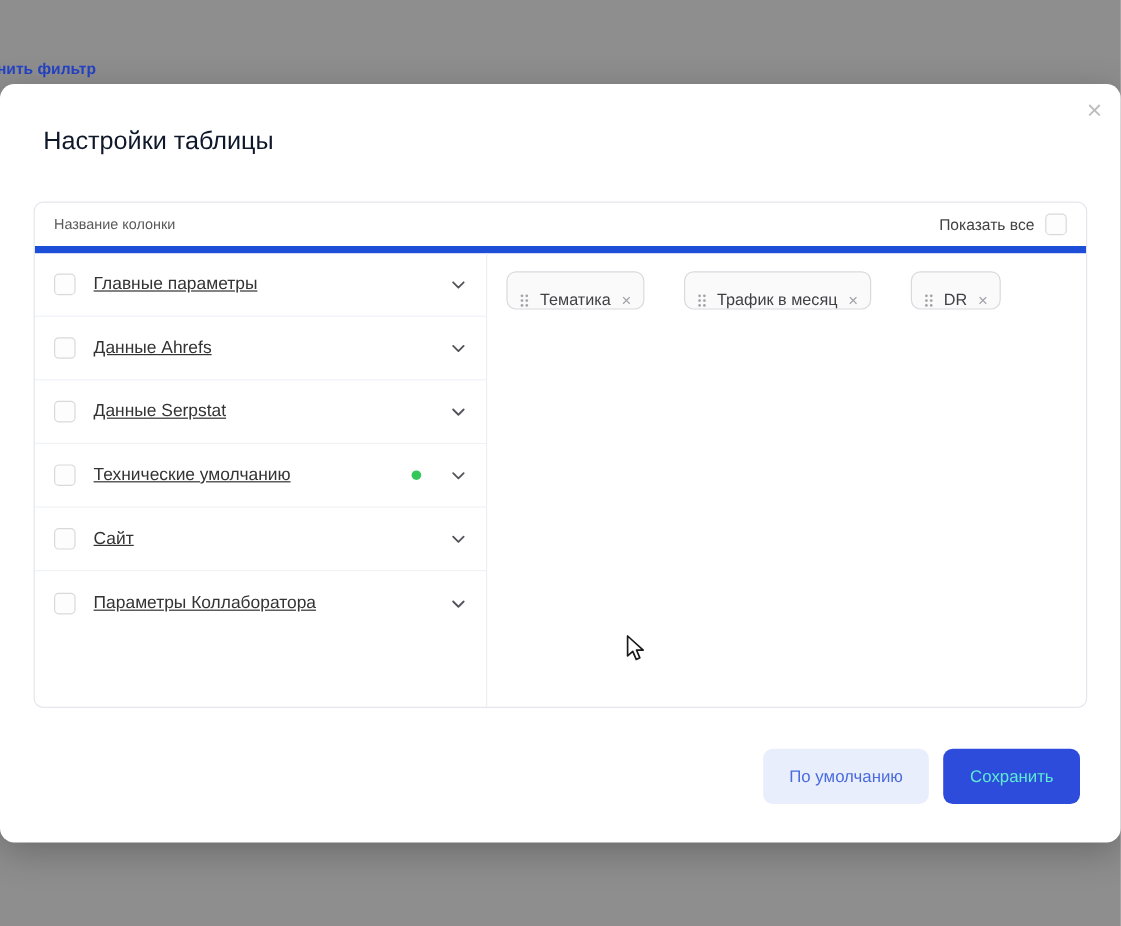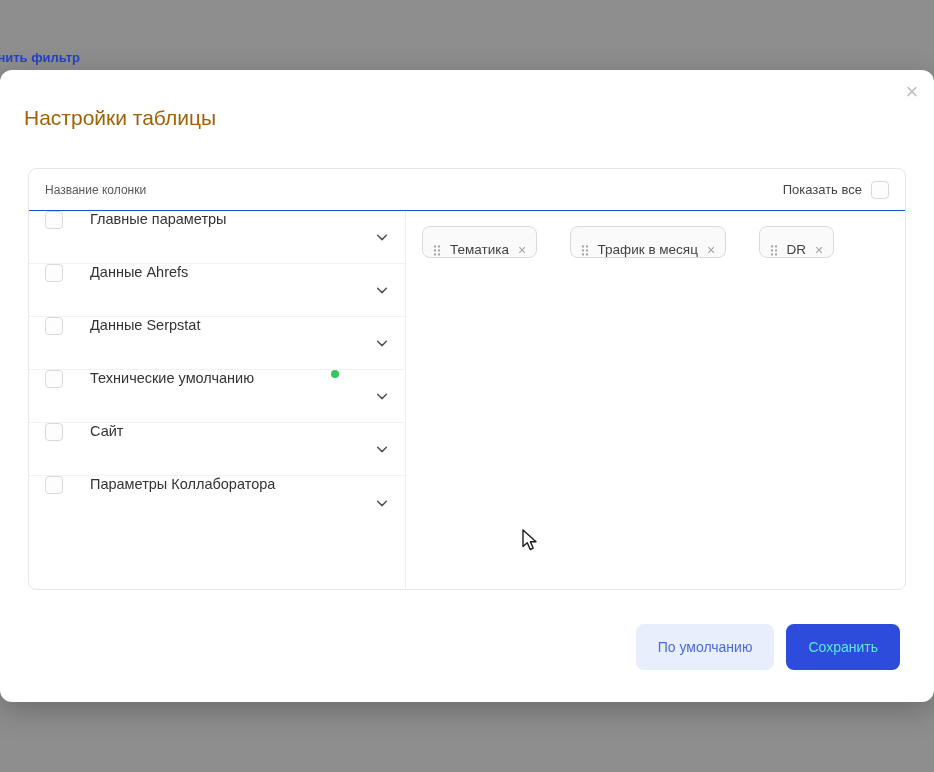--- a/index.html
+++ b/index.html
@@ -31,46 +31,46 @@
     position:absolute; top:70px; left:0; width:934px; height:632px;
     background:#ffffff; border-radius:12px;
     box-shadow:0 8px 30px rgba(0,0,0,0.25);
   }
   .close-btn {
     position:absolute; top:10px; right:10px;
     width:24px; height:24px; border:none; background:transparent;
     font-size:22px; line-height:24px; color:#bdbdbd; cursor:pointer;
   }
   .modal-title {
-    position:absolute; left:24px; top:36px;
-    font-size:21px; font-weight:normal; color:#a16207;
+    position:absolute; left:36px; top:36px;
+    font-size:21px; font-weight:normal; color:#0f172a;
   }
 
   
   .panel {
     position:absolute; left:28px; top:98px; width:878px; height:422px;
     border:1px solid #e4e6eb; border-radius:8px; overflow:hidden;
     background:#fff;
   }
   .panel-header {
     height:42px; display:flex; align-items:center; justify-content:space-between;
-    padding:0 16px; border-bottom:1px solid #1d4ed8;
+    padding:0 16px; border-bottom:6px solid #1d4ed8;
   }
   .col-name-label { font-size:12px; color:#595959; }
   .show-all { display:flex; align-items:center; gap:9px; }
   .show-all-label { font-size:13px; color:#434343; }
   .checkbox {
     width:18px; height:18px; border:1px solid #d9d9d9; border-radius:4px;
     background:#fdfdfd; cursor:pointer; flex:0 0 auto;
   }
   .panel-body { display:flex; height:380px; }
   .categories { width:377px; border-right:1px solid #eceef2; }
   .cat-row {
-    height:53px; display:flex; gap:27px;
-    padding:0 16px; border-bottom:1px solid #f1f2f5; cursor:pointer;
+    height:53px; display:flex; align-items:center; gap:15px;
+    padding:0 16px; border-bottom:1px solid #f1f2f5; cursor:pointer;text-decoration:underline;
   }
   .cat-row:last-child { border-bottom:none; }
   .cat-label { font-size:14.5px; color:#333; flex:1 1 auto; }
   .green-dot {
     width:8px; height:8px; border-radius:50%;
     background:#34c759; margin-right:9px; flex:0 0 auto;
   }
   .chev { display:flex; align-items:center; flex:0 0 auto; }
 
   

